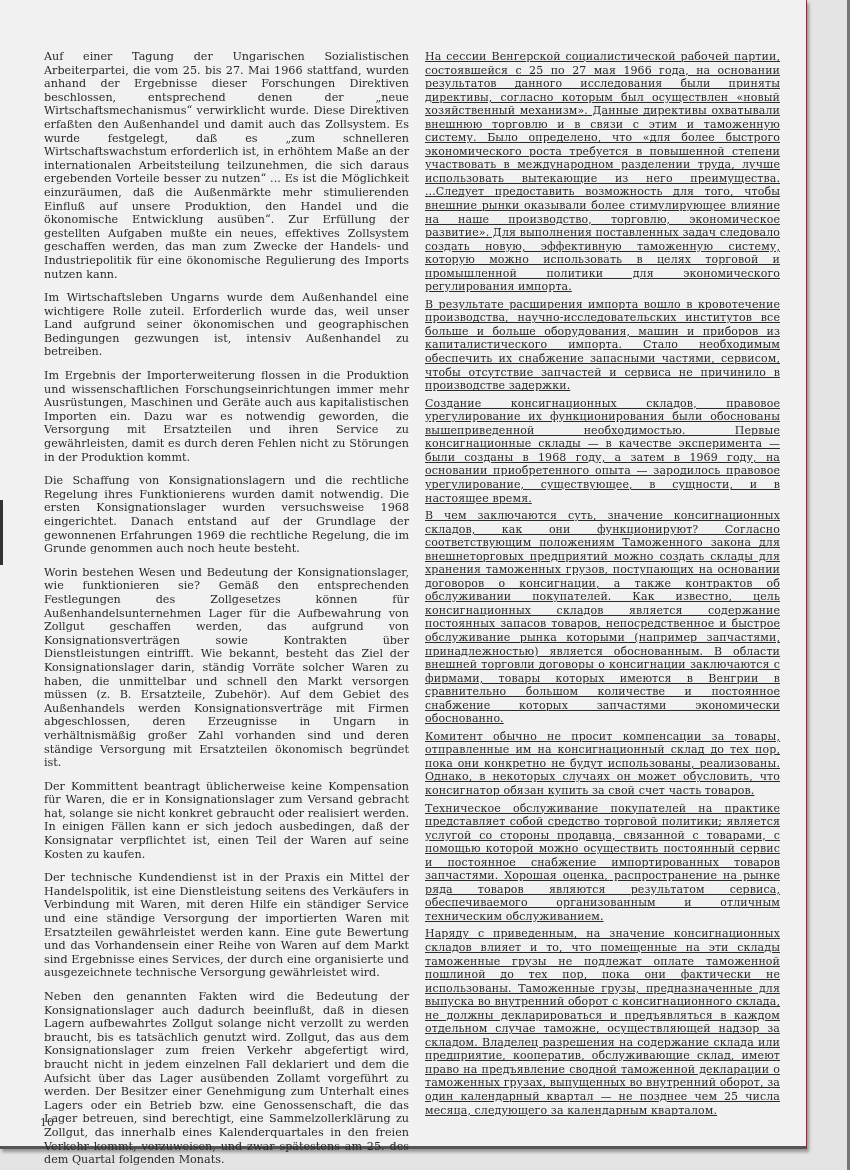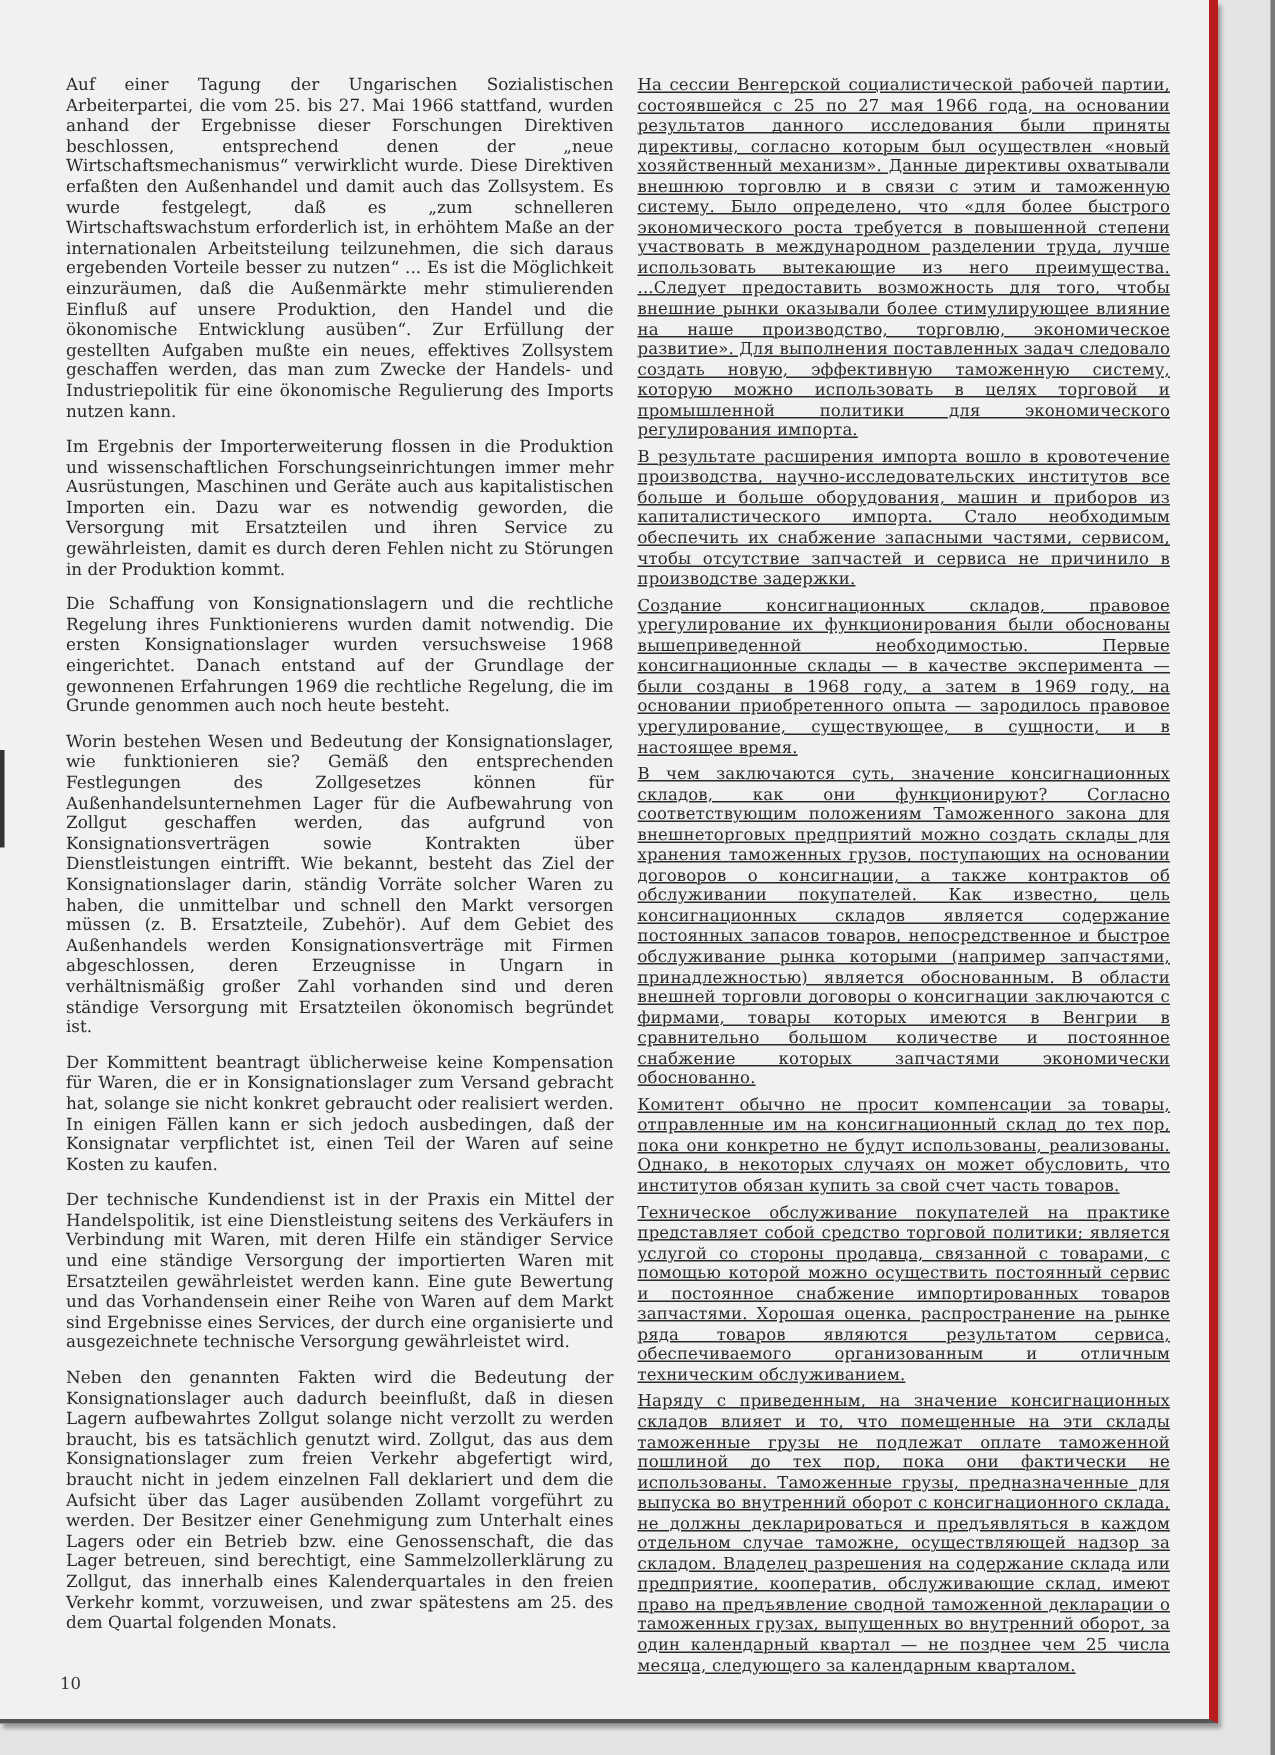--- a/index.html
+++ b/index.html
@@ -4,21 +4,21 @@
 <style>
   html, body { margin: 0; padding: 0; }
   body {
     width: 850px; height: 1170px; position: relative; overflow: hidden;
     background: #e4e4e4;
     font-family: "DejaVu Serif", serif;
   }
   .page {
     position: absolute; left: 0; top: 0; width: 806px; height: 1146px;
     background: #f1f1f1;
-    border-right: 6px solid #b91c1c;
+    border-right: 1px solid #b91c1c;
     border-bottom: 3px solid #555;
     box-shadow: 2px 3px 3px rgba(0,0,0,0.35);
   }
   .binding-mark {
     position: absolute; left: 0; top: 500px; width: 3px; height: 65px; background: #333;
   }
   .edge-strip {
     position: absolute; right: 0; top: 0; width: 3px; height: 1170px; background: #777;
   }
   .column {
@@ -35,33 +35,34 @@
   }
 </style>
 </head>
 <body>
 
 <div class="page">
   <div class="binding-mark"></div>
 
   <div class="column col-de">
     <p>Auf einer Tagung der Ungarischen Sozialistischen Arbeiterpartei, die vom 25. bis 27. Mai 1966 stattfand, wurden anhand der Ergebnisse dieser Forschungen Direktiven beschlossen, entsprechend denen der „neue Wirtschaftsmechanismus“ verwirklicht wurde. Diese Direktiven erfaßten den Außenhandel und damit auch das Zollsystem. Es wurde festgelegt, daß es „zum schnelleren Wirtschaftswachstum erforderlich ist, in erhöhtem Maße an der internationalen Arbeitsteilung teilzunehmen, die sich daraus ergebenden Vorteile besser zu nutzen“ ... Es ist die Möglichkeit einzuräumen, daß die Außenmärkte mehr stimulierenden Einfluß auf unsere Produktion, den Handel und die ökonomische Entwicklung ausüben“. Zur Erfüllung der gestellten Aufgaben mußte ein neues, effektives Zollsystem geschaffen werden, das man zum Zwecke der Handels- und Industriepolitik für eine ökonomische Regulierung des Imports nutzen kann.</p>
+    <p>Im Wirtschaftsleben Ungarns wurde dem Außenhandel eine wichtigere Rolle zuteil. Erforderlich wurde das, weil unser Land aufgrund seiner ökonomischen und geographischen Bedingungen gezwungen ist, intensiv Außenhandel zu betreiben.</p>
     <p>Im Ergebnis der Importerweiterung flossen in die Produktion und wissenschaftlichen Forschungseinrichtungen immer mehr Ausrüstungen, Maschinen und Geräte auch aus kapitalistischen Importen ein. Dazu war es notwendig geworden, die Versorgung mit Ersatzteilen und ihren Service zu gewährleisten, damit es durch deren Fehlen nicht zu Störungen in der Produktion kommt.</p>
     <p>Die Schaffung von Konsignationslagern und die rechtliche Regelung ihres Funktionierens wurden damit notwendig. Die ersten Konsignationslager wurden versuchsweise 1968 eingerichtet. Danach entstand auf der Grundlage der gewonnenen Erfahrungen 1969 die rechtliche Regelung, die im Grunde genommen auch noch heute besteht.</p>
     <p>Worin bestehen Wesen und Bedeutung der Konsignationslager, wie funktionieren sie? Gemäß den entsprechenden Festlegungen des Zollgesetzes können für Außenhandelsunternehmen Lager für die Aufbewahrung von Zollgut geschaffen werden, das aufgrund von Konsignationsverträgen sowie Kontrakten über Dienstleistungen eintrifft. Wie bekannt, besteht das Ziel der Konsignationslager darin, ständig Vorräte solcher Waren zu haben, die unmittelbar und schnell den Markt versorgen müssen (z. B. Ersatzteile, Zubehör). Auf dem Gebiet des Außenhandels werden Konsignationsverträge mit Firmen abgeschlossen, deren Erzeugnisse in Ungarn in verhältnismäßig großer Zahl vorhanden sind und deren ständige Versorgung mit Ersatzteilen ökonomisch begründet ist.</p>
     <p>Der Kommittent beantragt üblicherweise keine Kompensation für Waren, die er in Konsignationslager zum Versand gebracht hat, solange sie nicht konkret gebraucht oder realisiert werden. In einigen Fällen kann er sich jedoch ausbedingen, daß der Konsignatar verpflichtet ist, einen Teil der Waren auf seine Kosten zu kaufen.</p>
     <p>Der technische Kundendienst ist in der Praxis ein Mittel der Handelspolitik, ist eine Dienstleistung seitens des Verkäufers in Verbindung mit Waren, mit deren Hilfe ein ständiger Service und eine ständige Versorgung der importierten Waren mit Ersatzteilen gewährleistet werden kann. Eine gute Bewertung und das Vorhandensein einer Reihe von Waren auf dem Markt sind Ergebnisse eines Services, der durch eine organisierte und ausgezeichnete technische Versorgung gewährleistet wird.</p>
     <p>Neben den genannten Fakten wird die Bedeutung der Konsignationslager auch dadurch beeinflußt, daß in diesen Lagern aufbewahrtes Zollgut solange nicht verzollt zu werden braucht, bis es tatsächlich genutzt wird. Zollgut, das aus dem Konsignationslager zum freien Verkehr abgefertigt wird, braucht nicht in jedem einzelnen Fall deklariert und dem die Aufsicht über das Lager ausübenden Zollamt vorgeführt zu werden. Der Besitzer einer Genehmigung zum Unterhalt eines Lagers oder ein Betrieb bzw. eine Genossenschaft, die das Lager betreuen, sind berechtigt, eine Sammelzollerklärung zu Zollgut, das innerhalb eines Kalenderquartales in den freien Verkehr kommt, vorzuweisen, und zwar spätestens am 25. des dem Quartal folgenden Monats.</p>
   </div>
 
   <div class="column col-ru">
     <p>На сессии Венгерской социалистической рабочей партии, состоявшейся с 25 по 27 мая 1966 года, на основании результатов данного исследования были приняты директивы, согласно которым был осуществлен «новый хозяйственный механизм». Данные директивы охватывали внешнюю торговлю и в связи с этим и таможенную систему. Было определено, что «для более быстрого экономического роста требуется в повышенной степени участвовать в международном разделении труда, лучше использовать вытекающие из него преимущества. ...Следует предоставить возможность для того, чтобы внешние рынки оказывали более стимулирующее влияние на наше производство, торговлю, экономическое развитие». Для выполнения поставленных задач следовало создать новую, эффективную таможенную систему, которую можно использовать в целях торговой и промышленной политики для экономического регулирования импорта.</p>
     <p>В результате расширения импорта вошло в кровотечение производства, научно-исследовательских институтов все больше и больше оборудования, машин и приборов из капиталистического импорта. Стало необходимым обеспечить их снабжение запасными частями, сервисом, чтобы отсутствие запчастей и сервиса не причинило в производстве задержки.</p>
     <p>Создание консигнационных складов, правовое урегулирование их функционирования были обоснованы вышеприведенной необходимостью. Первые консигнационные склады — в качестве эксперимента — были созданы в 1968 году, а затем в 1969 году, на основании приобретенного опыта — зародилось правовое урегулирование, существующее, в сущности, и в настоящее время.</p>
     <p>В чем заключаются суть, значение консигнационных складов, как они функционируют? Согласно соответствующим положениям Таможенного закона для внешнеторговых предприятий можно создать склады для хранения таможенных грузов, поступающих на основании договоров о консигнации, а также контрактов об обслуживании покупателей. Как известно, цель консигнационных складов является содержание постоянных запасов товаров, непосредственное и быстрое обслуживание рынка которыми (например запчастями, принадлежностью) является обоснованным. В области внешней торговли договоры о консигнации заключаются с фирмами, товары которых имеются в Венгрии в сравнительно большом количестве и постоянное снабжение которых запчастями экономически обоснованно.</p>
-    <p>Комитент обычно не просит компенсации за товары, отправленные им на консигнационный склад до тех пор, пока они конкретно не будут использованы, реализованы. Однако, в некоторых случаях он может обусловить, что институтов обязан купить за свой счет часть товаров.</p>
+    <p>Комитент обычно не просит компенсации за товары, отправленные им на консигнационный склад до тех пор, пока они конкретно не будут использованы, реализованы. Однако, в некоторых случаях он может обусловить, что консигнатор обязан купить за свой счет часть товаров.</p>
     <p>Техническое обслуживание покупателей на практике представляет собой средство торговой политики; является услугой со стороны продавца, связанной с товарами, с помощью которой можно осуществить постоянный сервис и постоянное снабжение импортированных товаров запчастями. Хорошая оценка, распространение на рынке ряда товаров являются результатом сервиса, обеспечиваемого организованным и отличным техническим обслуживанием.</p>
     <p>Наряду с приведенным, на значение консигнационных складов влияет и то, что помещенные на эти склады таможенные грузы не подлежат оплате таможенной пошлиной до тех пор, пока они фактически не использованы. Таможенные грузы, предназначенные для выпуска во внутренний оборот с консигнационного склада, не должны декларироваться и предъявляться в каждом отдельном случае таможне, осуществляющей надзор за складом. Владелец разрешения на содержание склада или предприятие, кооператив, обслуживающие склад, имеют право на предъявление сводной таможенной декларации о таможенных грузах, выпущенных во внутренний оборот, за один календарный квартал — не позднее чем 25 числа месяца, следующего за календарным кварталом.</p>
   </div>
 
   <div class="page-number">10</div>
 </div>
 <div class="edge-strip"></div>
 
 </body></html>

